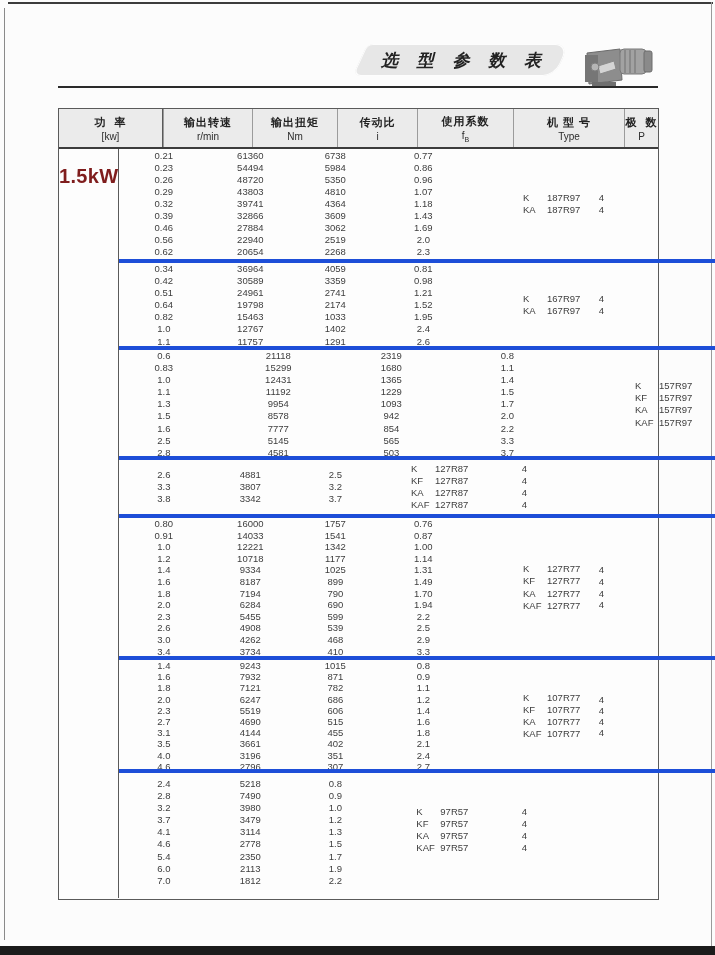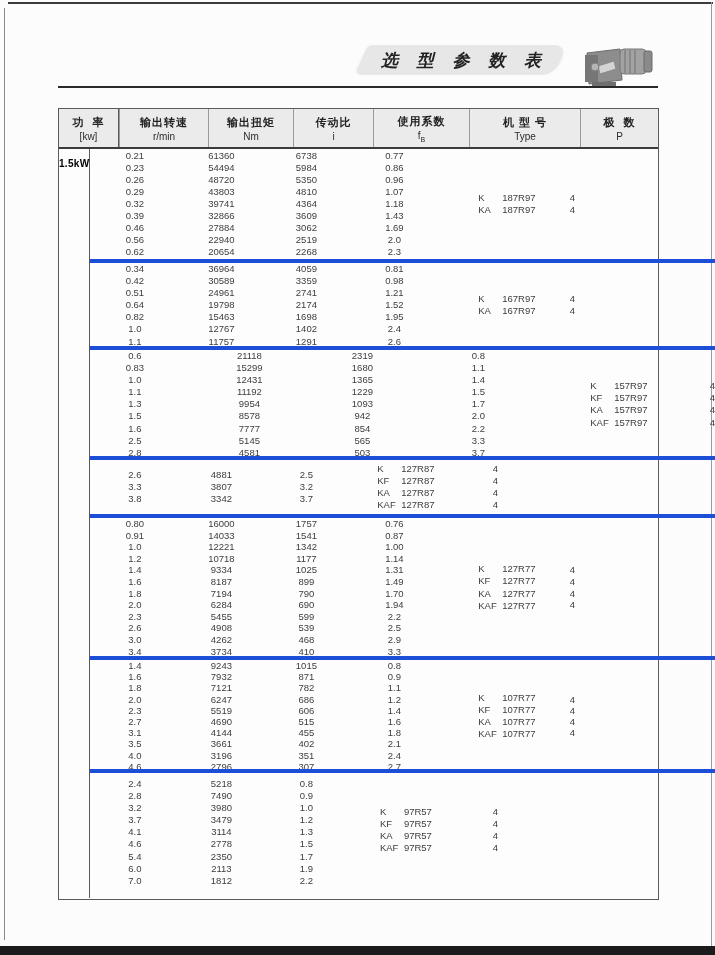--- a/index.html
+++ b/index.html
@@ -36,47 +36,47 @@
   .param-table{
     position:absolute;left:58px;top:108px;width:601px;height:792px;
     border:1.5px solid #5a5a5a;background:#fdfdfd;
   }
   .thead{display:flex;height:40px;background:#ebebeb;border-bottom:2px solid #3c3c3c;}
   .th{
     display:flex;flex-direction:column;justify-content:center;align-items:center;
     gap:1px;border-left:1px solid #9b9b9b;
   }
   .th:first-child{border-left:none;border-right:1px solid #5a5a5a;}
-  .th.c0{width:60px;}
+  .th.c0{width:104px;}
   .th.c1{width:89px;}
   .th.c2{width:85px;}
   .th.c3{width:80px;}
   .th.c4{width:96px;}
   .th.c5{width:111px;}
   .th.c6{flex:1;}
   .h-label{font-size:11px;font-weight:600;color:#222;white-space:pre;letter-spacing:1px;}
   .h-unit{font-size:10px;color:#2c2c2c;white-space:pre;}
   .h-unit sub{font-size:7px;}
 
   .tbody{display:flex;height:748.5px;}
   .power-col{width:82px;border-right:1px solid #5a5a5a;display:flex;justify-content:center;}
-  .power{margin-top:9px;font-weight:bold;font-size:10px;color:#000000;letter-spacing:0.3px;}
+  .power{margin-top:16px;font-weight:bold;font-size:20px;color:#7f1d1d;letter-spacing:0.3px;}
   .blocks{flex:1;display:flex;flex-direction:column;}
 
   .block{display:grid;grid-template-columns:89px 84px 86px 90px 112px 42px 1fr;}
   .block + .block{border-top:4px solid #1d4ed8;}
   .b0{height:110px;}
   .b1{height:87px;}
   .b2{height:110px;gap:28px;}
   .b3{height:58px;}
   .b4{height:142px;}
   .b5{height:113px;}
   .b6{flex:1;}
   .dcol,.pcol{display:flex;flex-direction:column;justify-content:center;align-items:center;}
-  .tcol{display:flex;flex-direction:column;justify-content:center;align-items:center;padding-left:23px;}
+  .tcol{display:flex;flex-direction:column;justify-content:center;align-items:flex-end;padding-left:23px;}
   .cell,.type-row{font-size:9.5px;line-height:12.1px;color:#3d3d3d;white-space:nowrap;}
   .b4 .cell{line-height:11.6px;}
   .b5 .cell{line-height:11.2px;}
   .b6 .dcol{justify-content:flex-start;padding-top:5px;}
   .b6 .tcol,.b6 .pcol{justify-content:flex-start;padding-top:33px;}
   .pref{display:inline-block;width:24px;}
 </style>
 </head>
 <body>
 
@@ -215,21 +215,21 @@
               <div class="cell">19798</div>
               <div class="cell">15463</div>
               <div class="cell">12767</div>
               <div class="cell">11757</div>
             </div>
     <div class="dcol dcol2">
               <div class="cell">4059</div>
               <div class="cell">3359</div>
               <div class="cell">2741</div>
               <div class="cell">2174</div>
-              <div class="cell">1698</div>
+              <div class="cell">1033</div>
               <div class="cell">1402</div>
               <div class="cell">1291</div>
             </div>
     <div class="dcol dcol3">
               <div class="cell">0.81</div>
               <div class="cell">0.98</div>
               <div class="cell">1.21</div>
               <div class="cell">1.52</div>
               <div class="cell">1.95</div>
               <div class="cell">2.4</div>

